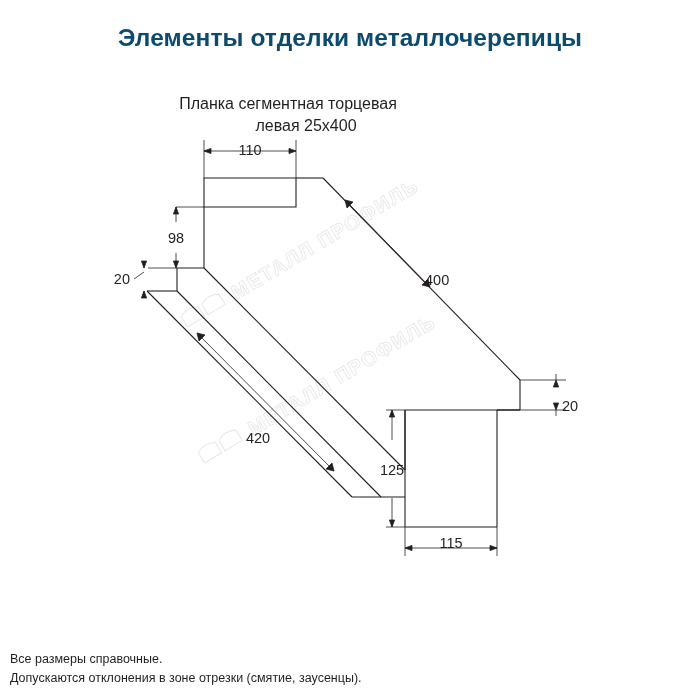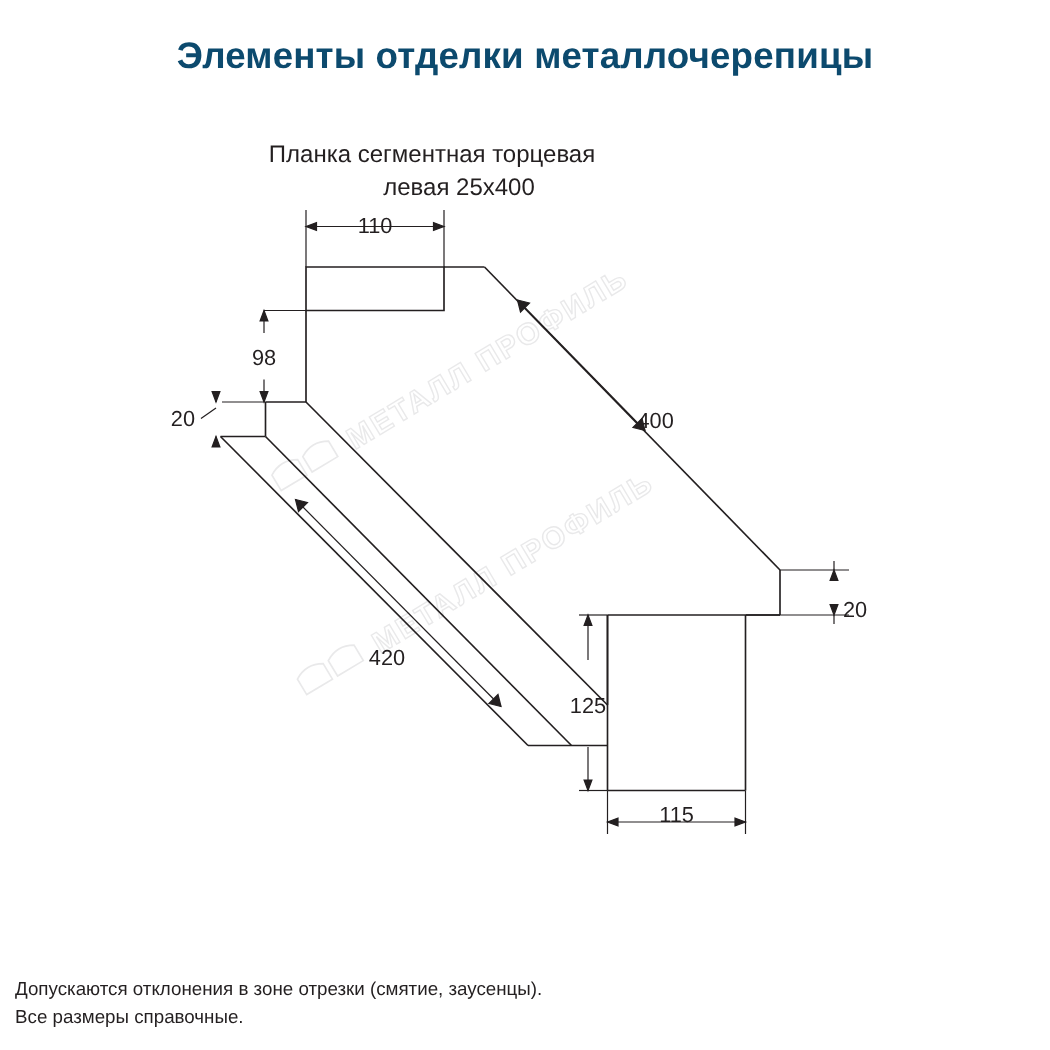--- a/index.html
+++ b/index.html
@@ -204,17 +204,17 @@
     <text class="dim-label" x="562" y="411" text-anchor="start">20</text>
 
     <text class="dim-label" x="258" y="443" text-anchor="middle">420</text>
 
     <text class="dim-label" x="392" y="475" text-anchor="middle">125</text>
 
     <text class="dim-label" x="451" y="548" text-anchor="middle">115</text>
   </svg>
 
   <div class="footnotes">
+    <div>Все размеры справочные.</div>
     <div>Допускаются отклонения в зоне отрезки (смятие, заусенцы).</div>
-    <div>Все размеры справочные.</div>
   </div>
 
 </div>
 
 </body></html>

